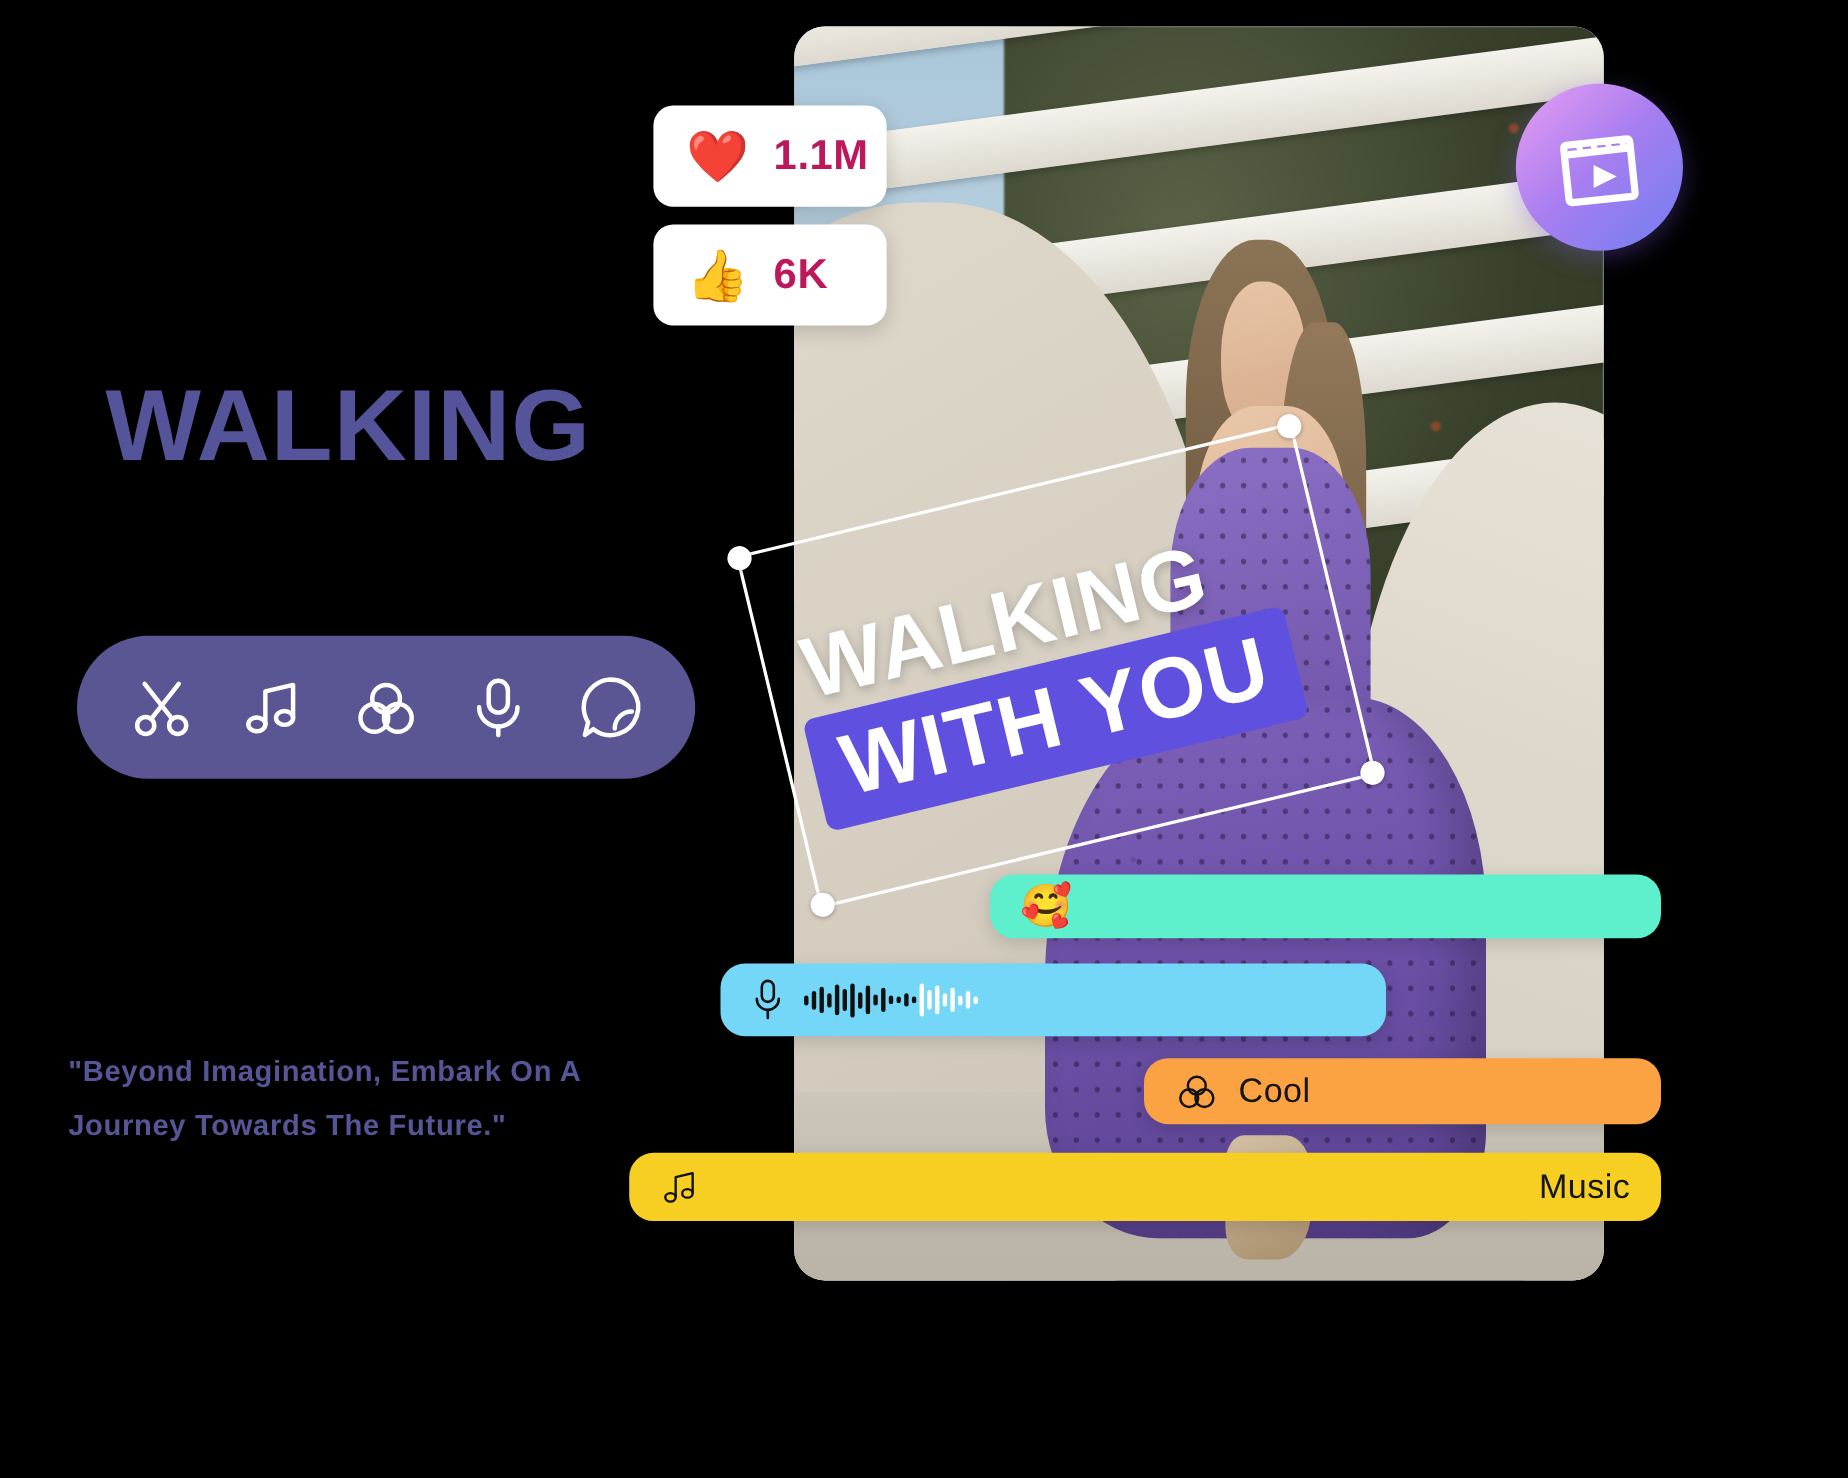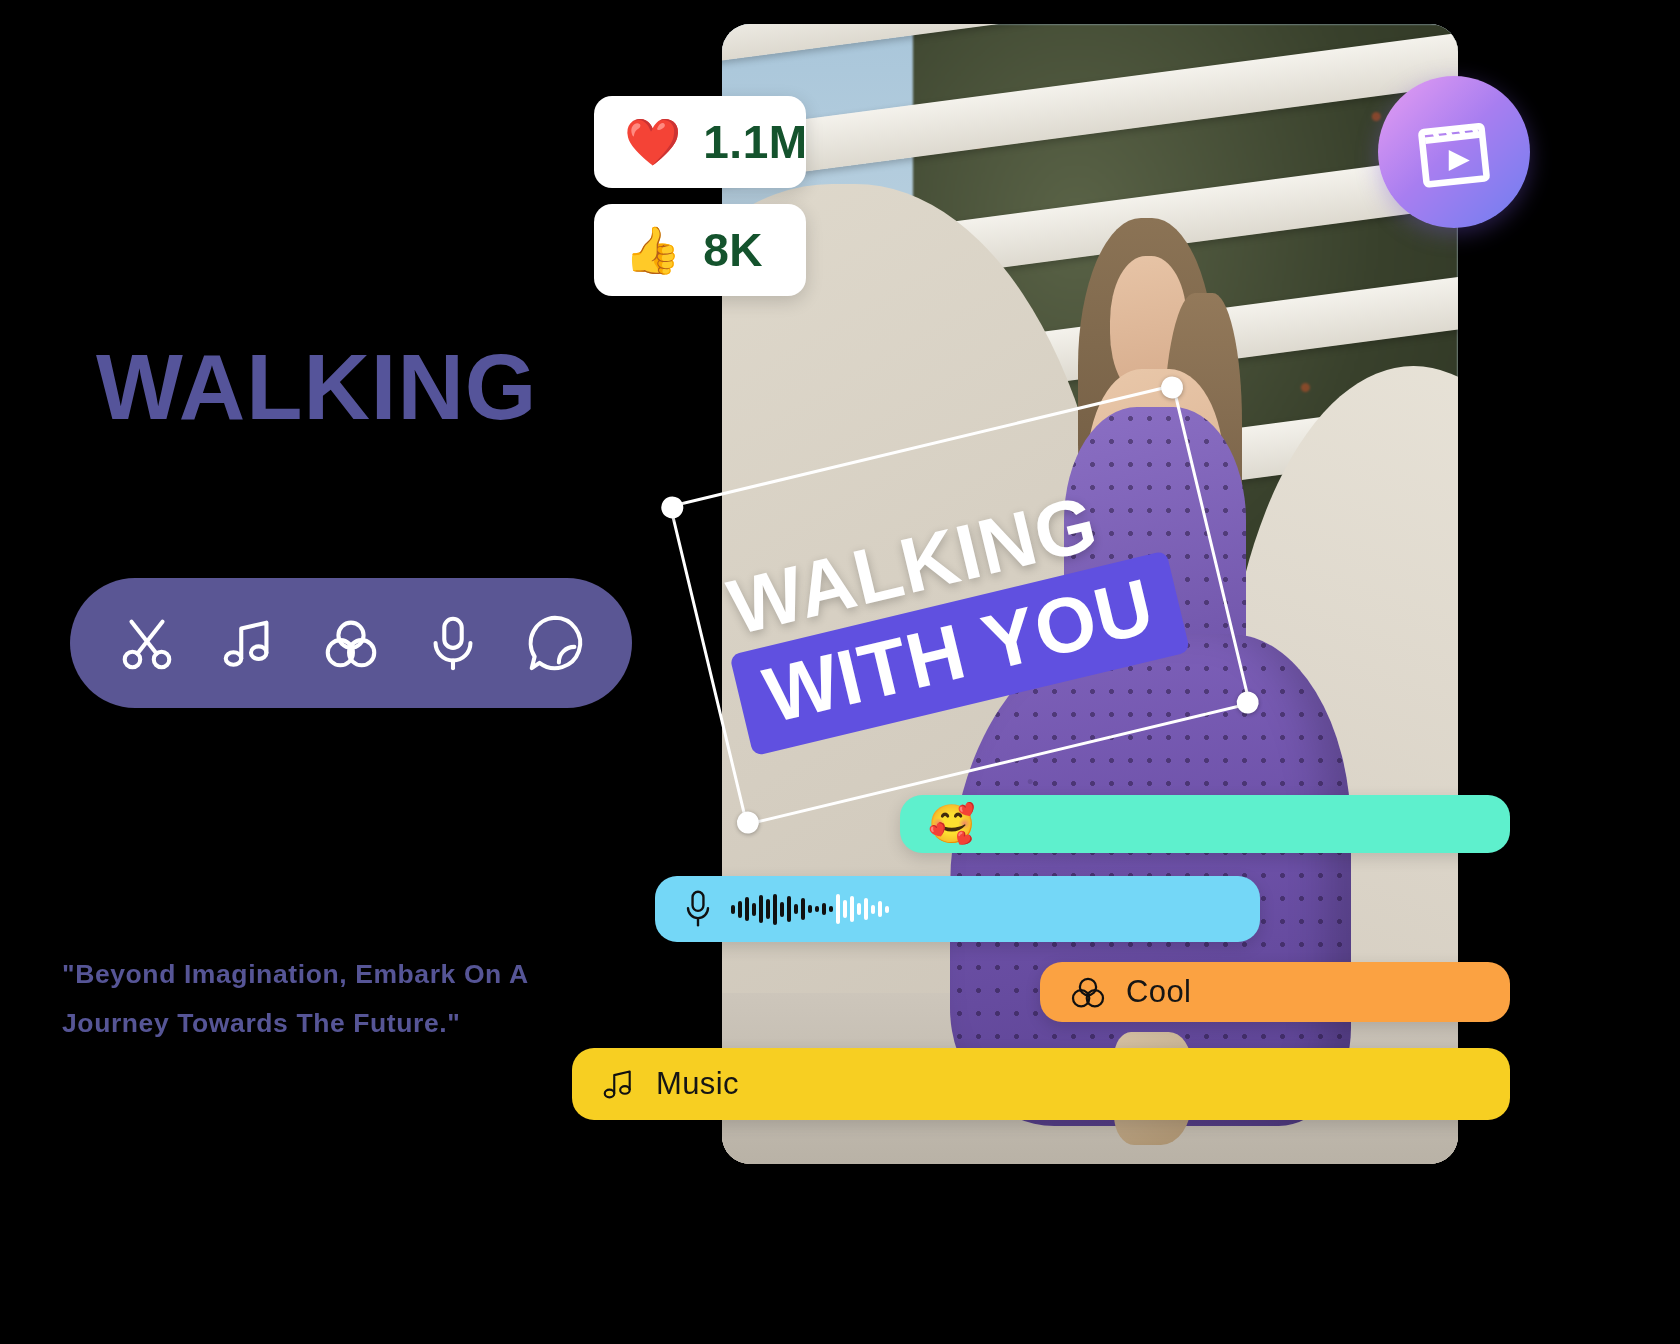--- a/index.html
+++ b/index.html
@@ -148,21 +148,21 @@
 
   
   .stat-chip {
     position:absolute; background:#fff; border-radius:18px;
     display:flex; align-items:center; gap:22px;
     padding:0 30px; box-shadow:0 5px 18px rgba(0,0,0,.16);
   }
   #chip-likes { left:594px; top:96px;  width:212px; height:92px; }
   #chip-thumbs{ left:594px; top:204px; width:212px; height:92px; }
   .stat-emoji { font-size:46px; line-height:1; }
-  .stat-value { font-size:46px; font-weight:bold; color:#14532d; letter-spacing:0.5px; }
+  .stat-value { font-size:38px; font-weight:bold; color:#be185d; letter-spacing:0.5px; }
 
   
   #text-overlay {
     position:absolute; left:700px; top:440px;
     width:520px; height:330px;
     transform:rotate(-13.5deg);
   }
   #selection-box {
     position:absolute; left:0; top:0; width:100%; height:100%;
     border:3.5px solid #fff;
@@ -194,21 +194,21 @@
   
   .feature-bar {
     position:absolute; border-radius:22px;
     display:flex; align-items:center; gap:18px;
     padding:0 28px;
     box-shadow:0 5px 16px rgba(0,0,0,.14);
   }
   #bar-sticker { left:900px; top:795px;  width:610px; height:58px; background:#5ef0cd; }
   #bar-voice   { left:655px; top:876px;  width:605px; height:66px; background:#74d7f7; }
   #bar-filter  { left:1040px;top:962px;  width:470px; height:60px; background:#fba242; }
-  #bar-music   { left:572px; top:1048px; width:938px; height:72px; background:#f7cf22; }
+  #bar-music   { left:572px; top:1048px; width:938px; height:62px; background:#f7cf22;justify-content:space-between; }
 
   .bar-label { font-size:31px; color:#151515; letter-spacing:.4px; }
   .bar-emoji { font-size:38px; line-height:1; }
   .bar-icon  { display:flex; align-items:center; }
   .bar-icon svg { display:block; }
 
   
   .waveform { display:flex; align-items:center; gap:3.5px; height:34px; }
   .waveform i { display:block; width:3.5px; border-radius:2px; background:#101010; }
   .waveform i.lite { background:#ffffff; }
@@ -330,21 +330,21 @@
     </svg>
   </span>
 </div>
 
 <div class="stat-chip" id="chip-likes">
   <span class="stat-emoji">❤️</span>
   <span class="stat-value">1.1M</span>
 </div>
 <div class="stat-chip" id="chip-thumbs">
   <span class="stat-emoji">👍</span>
-  <span class="stat-value">8K</span>
+  <span class="stat-value">6K</span>
 </div>
 
 <div class="feature-bar" id="bar-sticker">
   <span class="bar-emoji">🥰</span>
   <span class="bar-label"></span>
 </div>
 
 <div class="feature-bar" id="bar-voice">
   <span class="bar-icon">
     <svg width="30" height="40" viewBox="0 0 32 44" fill="none" stroke="#101010" stroke-width="2.6" stroke-linecap="round">

